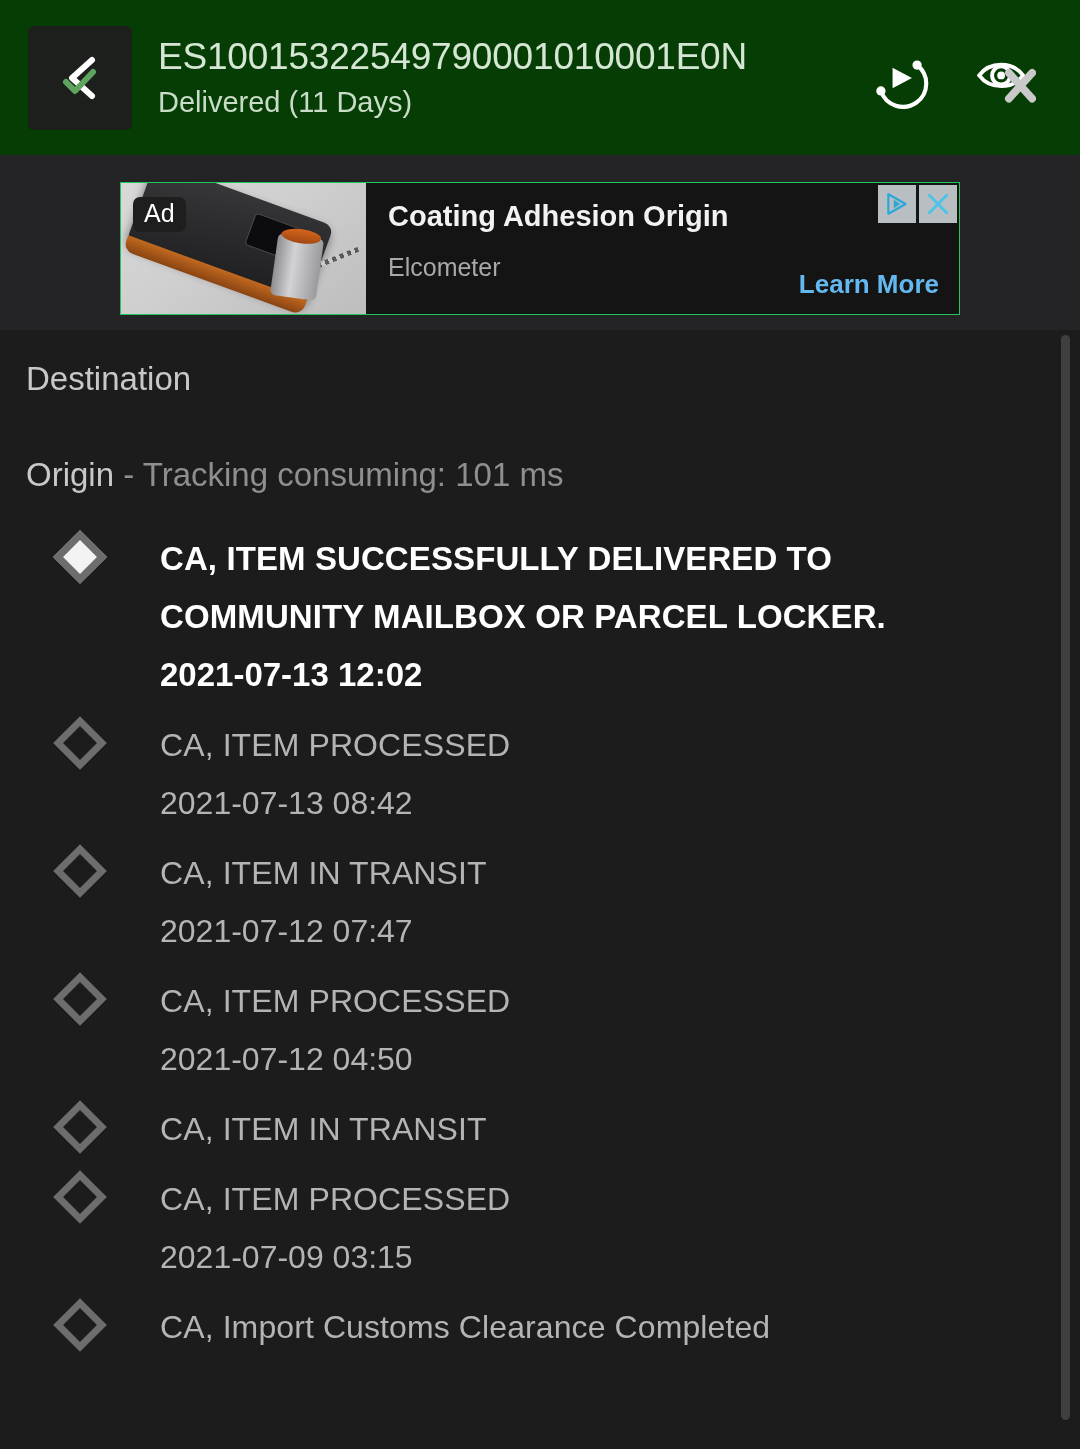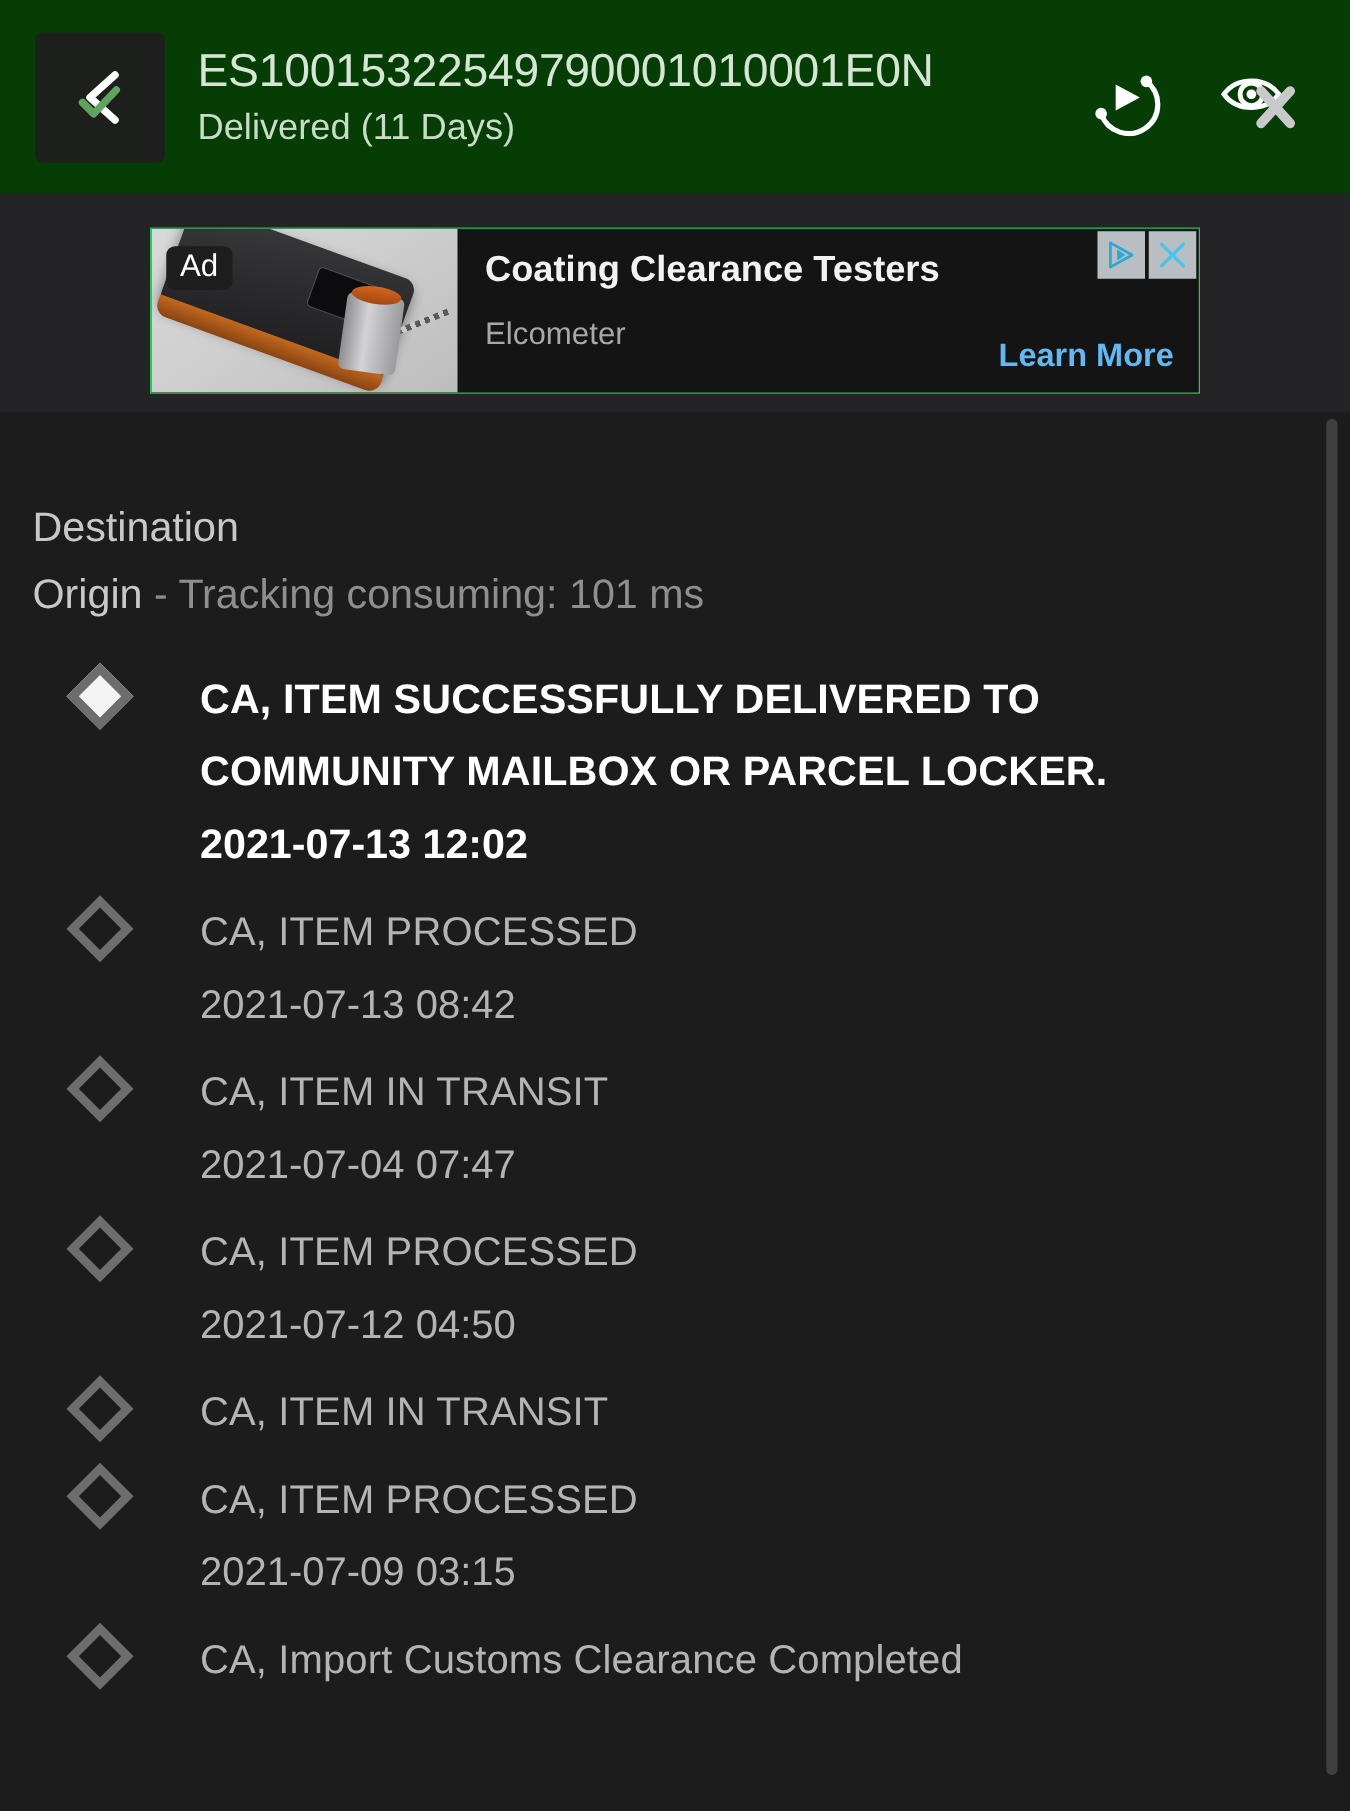--- a/index.html
+++ b/index.html
@@ -99,21 +99,21 @@
     display:flex; align-items:center; justify-content:center; cursor:pointer;
   }
 
   
   .scroll-body {
     position:absolute; top:330px; left:0; width:1080px; height:1119px;
     background:#1c1c1c; overflow:hidden;
   }
   .label-destination {
     position:absolute; left:26px; top:27px;
-    font-size:33px; color:#c8c8c8; line-height:44px;margin-top:43px;
+    font-size:33px; color:#c8c8c8; line-height:44px;
   }
   .origin-line {
     position:absolute; left:26px; top:123px;
     font-size:33px; line-height:44px; white-space:nowrap;
   }
   .origin-word { color:#c8c8c8; }
   .origin-meta { color:#8f8f8f; }
 
   .timeline { position:absolute; left:0; top:200px; width:1080px; }
   .tl-item { position:relative; display:flex; align-items:flex-start; }
@@ -182,21 +182,21 @@
     <div class="ad-banner">
       <div class="ad-thumb">
         <div class="device">
             <div class="device-screen"></div>
           </div>
         <div class="probe-cable"></div>
         <div class="probe"></div>
         <div class="ad-badge">Ad</div>
       </div>
       <div class="ad-body">
-        <div class="ad-title">Coating Clearance Testers</div>
+        <div class="ad-title">Coating Adhesion Origin</div>
         <div class="ad-advertiser">Elcometer</div>
         <div class="ad-cta">Learn More</div>
         <div class="ad-controls">
           <div class="ad-ctl">
             <svg width="26" height="26" viewBox="0 0 24 24">
               <path d="M4 3 L4 21 L20 12 Z" stroke="#29a8d8" stroke-width="2" fill="none" stroke-linejoin="round"></path>
               <path d="M9 8 L9 16 L15 12 Z" fill="#29a8d8"></path>
             </svg>
           </div>
           <div class="ad-ctl">
@@ -237,21 +237,21 @@
             <div class="tl-time">2021-07-13 08:42</div>
           </div>
         </div>
         <div class="tl-item">
           <div class="marker-col">
             <div class="rail"></div>
             <div class="diamond"></div>
           </div>
           <div class="tl-text">
             <div class="tl-event">CA, ITEM IN TRANSIT</div>
-            <div class="tl-time">2021-07-04 07:47</div>
+            <div class="tl-time">2021-07-12 07:47</div>
           </div>
         </div>
         <div class="tl-item">
           <div class="marker-col">
             <div class="rail"></div>
             <div class="diamond"></div>
           </div>
           <div class="tl-text">
             <div class="tl-event">CA, ITEM PROCESSED</div>
             <div class="tl-time">2021-07-12 04:50</div>

